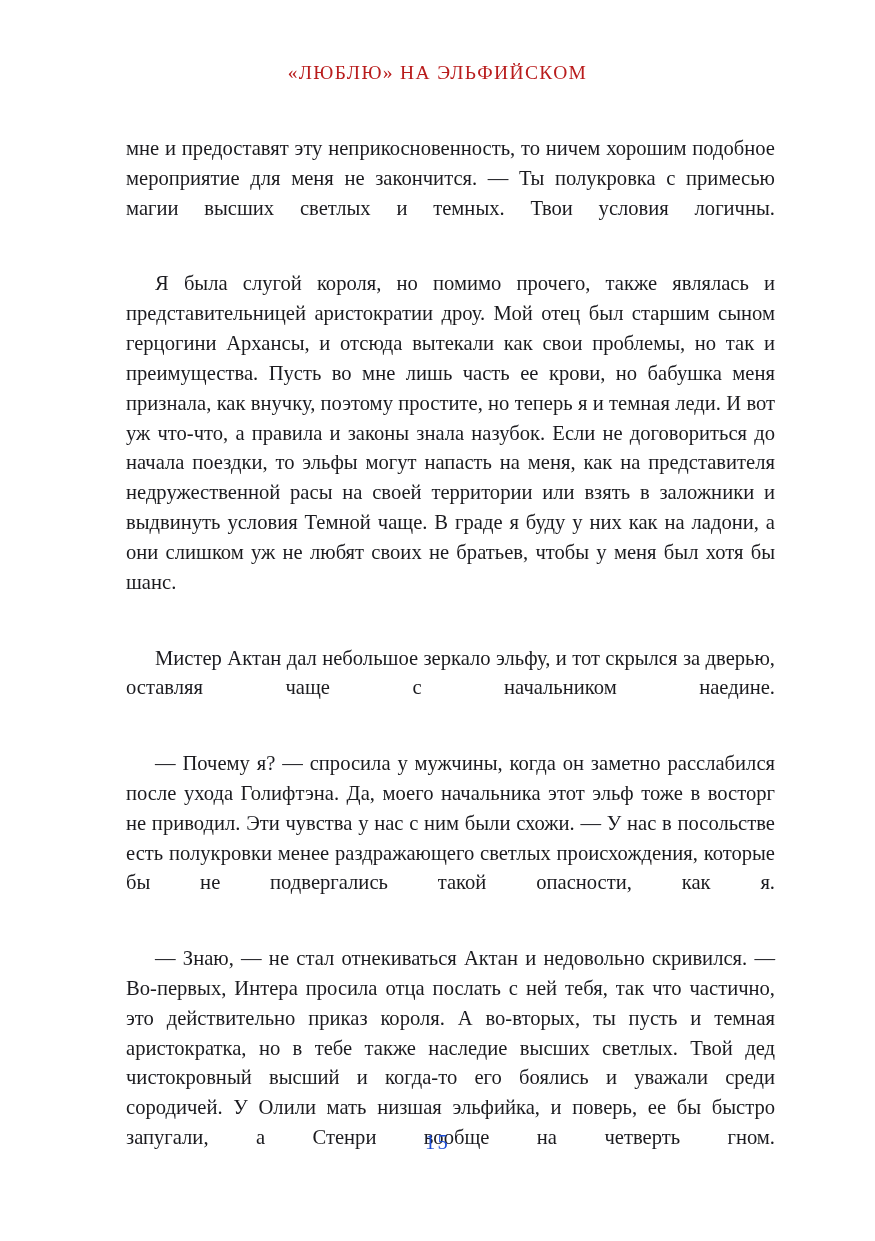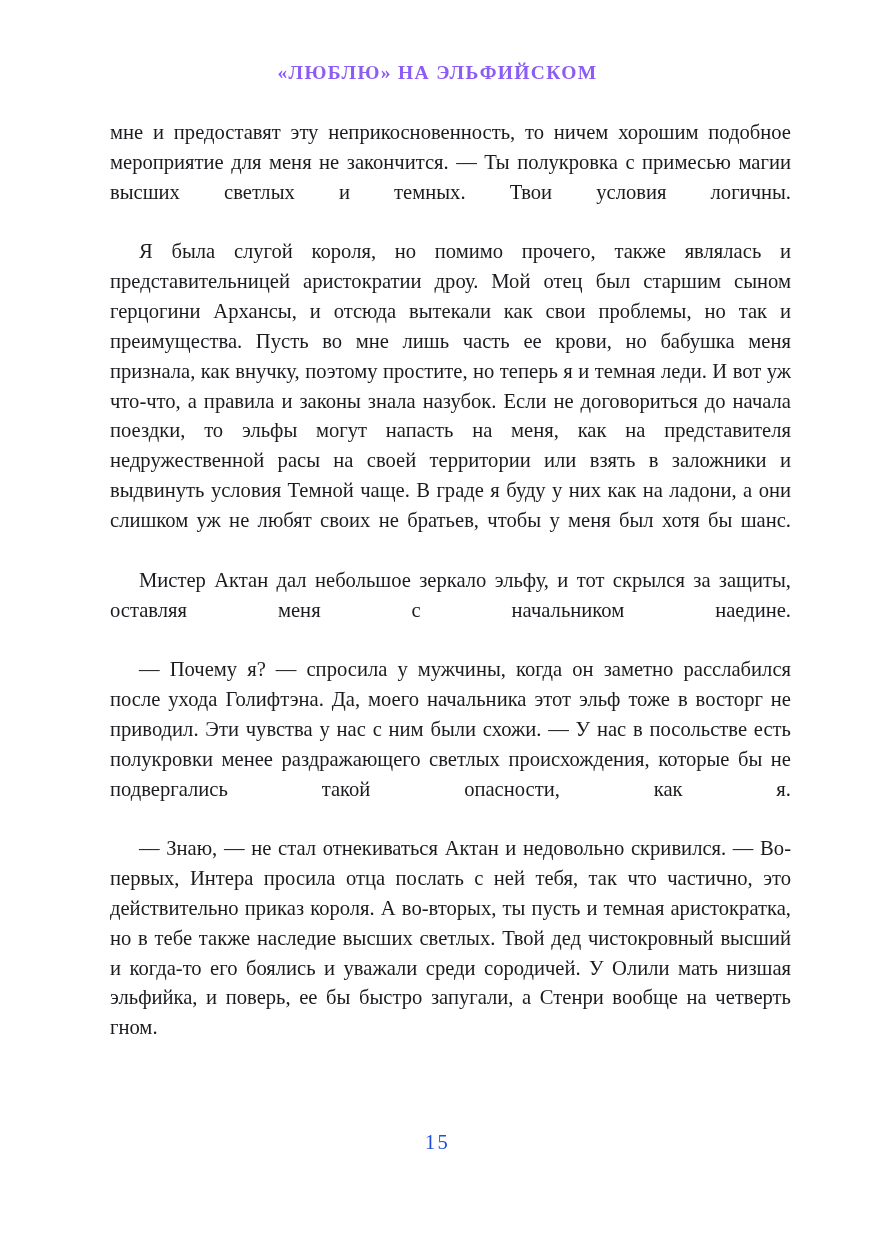--- a/index.html
+++ b/index.html
@@ -25,41 +25,41 @@
 
   
   .running-header {
     position: absolute;
     left: 0;
     right: 0;
     top: 62px;
     text-align: center;
     font-size: 19.5px;
     letter-spacing: 1.35px;
-    color: #8b5cf6;
-    font-weight: 700;
+    color: #b91c1c;
+    font-weight: 400;
     white-space: nowrap;
   }
 
   
   .textblock {
     position: absolute;
     left: 110px;
     top: 118px;
     width: 681px;
     font-size: 20.6px;
     line-height: 29.85px;
     text-align: justify;
     text-justify: inter-word;
     color: #1b1b1f;
     -webkit-font-smoothing: antialiased;
   }
 
   .textblock p {
-    margin: 0;
+    margin: 16px;
     text-indent: 29px;
     text-align: justify;
     hyphens: none;
   }
 
   
   .textblock p.cont {
     text-indent: 0;
   }
 
@@ -85,21 +85,21 @@
 </head>
 <body>
 
 <div class="page">
 
   <div class="running-header">«ЛЮБЛЮ» НА ЭЛЬФИЙСКОМ</div>
 
   <div class="textblock">
     <p class="cont">мне и предоставят эту неприкосновенность, то ничем хорошим подобное мероприятие для меня не закончится. — Ты полукровка с примесью магии высших светлых и темных. Твои условия логичны.</p>
     <p>Я была слугой короля, но помимо прочего, также являлась и представительницей аристократии дроу. Мой отец был старшим сыном герцогини Архансы, и отсюда вытекали как свои проблемы, но так и преимущества. Пусть во мне лишь часть ее крови, но бабушка меня признала, как внучку, поэтому простите, но теперь я и темная леди. И вот уж что-что, а правила и законы знала назубок. Если не договориться до начала поездки, то эльфы могут напасть на меня, как на представителя недружественной расы на своей территории или взять в заложники и выдвинуть условия Темной чаще. В граде я буду у них как на ладони, а они слишком уж не любят своих не братьев, чтобы у меня был хотя бы шанс.</p>
-    <p>Мистер Актан дал небольшое зеркало эльфу, и тот скрылся за защиты, оставляя меня с начальником наедине.</p>
+    <p>Мистер Актан дал небольшое зеркало эльфу, и тот скрылся за дверью, оставляя чаще с начальником наедине.</p>
     <p>— Почему я? — спросила у мужчины, когда он заметно расслабился после ухода Голифтэна. Да, моего начальника этот эльф тоже в восторг не приводил. Эти чувства у нас с ним были схожи. — У нас в посольстве есть полукровки менее раздражающего светлых происхождения, которые бы не подвергались такой опасности, как я.</p>
     <p>— Знаю, — не стал отнекиваться Актан и недовольно скривился. — Во-первых, Интера просила отца послать с ней тебя, так что частично, это действительно приказ короля. А во-вторых, ты пусть и темная аристократка, но в тебе также наследие высших светлых. Твой дед чистокровный высший и когда-то его боялись и уважали среди сородичей. У Олили мать низшая эльфийка, и поверь, ее бы быстро запугали, а Стенри вообще на четверть гном.</p>
 
   </div>
 
   <div class="folio">15</div>
 
 </div>
 
 </body></html>

